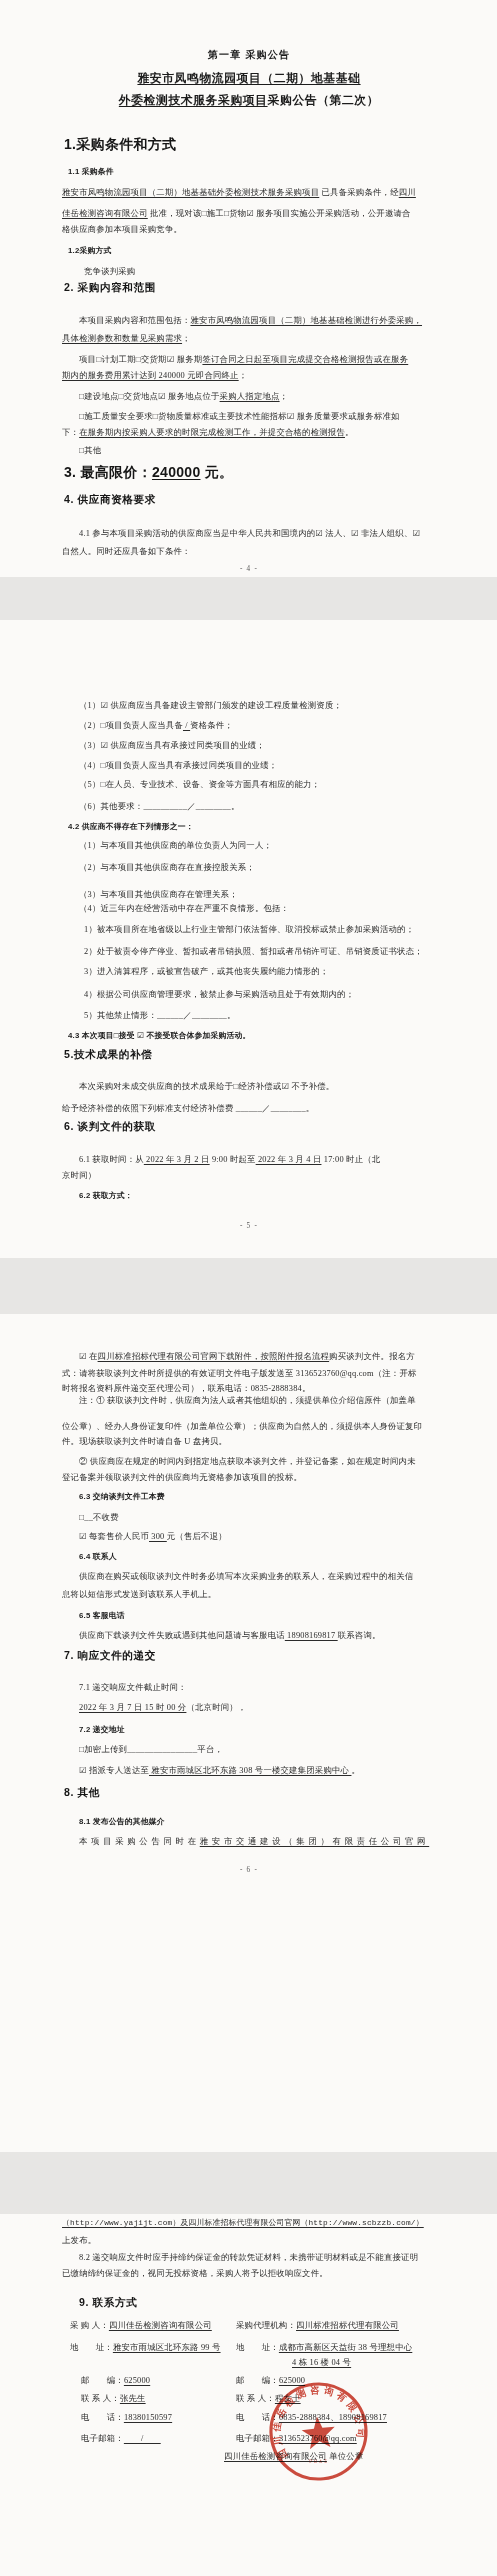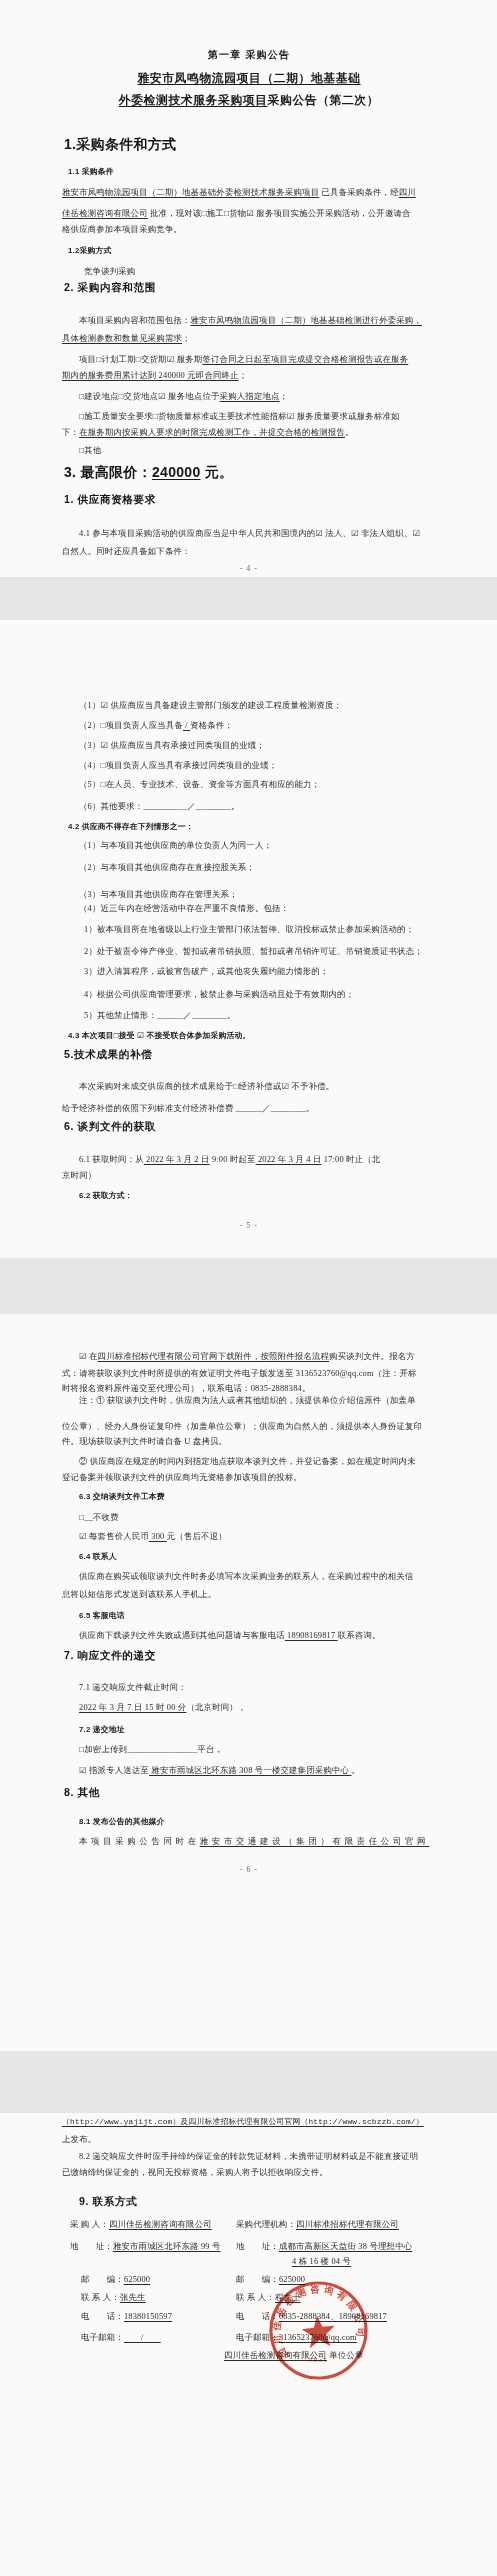--- a/index.html
+++ b/index.html
@@ -47,21 +47,21 @@
     <div class="ln l127" style="top:316px"><span>本项目采购内容和范围包括：</span><span class="u">雅安市凤鸣物流园项目（二期）地基基础检测进行外委采购，</span></div>
     <div class="ln" style="top:334px"><span class="u">具体检测参数和数量见采购需求</span><span>；</span></div>
     <div class="ln l127" style="top:355px"><span>项目□计划工期□交货期☑ 服务期</span><span class="u">签订合同之日起至项目完成提交合格检测报告或在服务</span></div>
     <div class="ln" style="top:371px"><span class="u">期内的服务费用累计达到 240000 元即合同终止</span><span>；</span></div>
     <div class="ln l127" style="top:392px"><span>□建设地点□交货地点☑ 服务地点位于</span><span class="u">采购人指定地点</span><span>；</span></div>
     <div class="ln l127" style="top:412px">□施工质量安全要求□货物质量标准或主要技术性能指标☑ 服务质量要求或服务标准如</div>
     <div class="ln" style="top:428px"><span>下：</span><span class="u">在服务期内按采购人要求的时限完成检测工作，并提交合格的检测报告</span><span>。</span></div>
     <div class="ln l127" style="top:446px">□其他</div>
 
     <div class="ln hd-m l103" style="top:464px"><span>3. 最高限价：</span><span class="u">240000</span><span> 元。</span></div>
-    <div class="ln hd l103" style="top:493px">1. 供应商资格要求</div>
+    <div class="ln hd l103" style="top:493px">4. 供应商资格要求</div>
     <div class="ln l127" style="top:529px">4.1 参与本项目采购活动的供应商应当是中华人民共和国境内的☑ 法人、☑ 非法人组织、☑</div>
     <div class="ln" style="top:547px">自然人。同时还应具备如下条件：</div>
     <div class="ln pagenum" style="top:565px">- 4 -</div>
   </div>
 
   <div class="gap" style="height:43px"></div>
 
   <div class="page" style="height:638px">
     <div class="ln l127" style="top:81px">（1）☑ 供应商应当具备建设主管部门颁发的建设工程质量检测资质；</div>
     <div class="ln l127" style="top:101px"><span>（2）□项目负责人应当具备</span><span class="u"> / </span><span>资格条件；</span></div>
@@ -85,21 +85,21 @@
     <div class="ln" style="top:484px">给予经济补偿的依照下列标准支付经济补偿费 ______／________。</div>
     <div class="ln hd l103" style="top:500px">6. 谈判文件的获取</div>
     <div class="ln l127" style="top:535px"><span>6.1 获取时间：从</span><span class="u"> 2022 年 3 月 2 日</span><span> 9:00 时起至</span><span class="u">  2022  年 3 月 4 日</span><span> 17:00 时止（北</span></div>
     <div class="ln" style="top:551px">京时间）</div>
     <div class="ln sub l127" style="top:571px">6.2 获取方式：</div>
     <div class="ln pagenum" style="top:602px">- 5 -</div>
   </div>
 
   <div class="gap" style="height:56px"></div>
 
-  <div class="page" style="height:737px">
+  <div class="page" style="height:838px">
     <div class="ln l127" style="top:38px"><span>☑ 在</span><span class="u">四川标准招标代理有限公司官网下载附件，按照附件报名流程</span><span>购买谈判文件。报名方</span></div>
     <div class="ln" style="top:55px">式：请将获取谈判文件时所提供的有效证明文件电子版发送至 3136523760@qq.com（注：开标</div>
     <div class="ln" style="top:70px">时将报名资料原件递交至代理公司），联系电话：0835-2888384。</div>
     <div class="ln l127" style="top:82px">注：① 获取谈判文件时，供应商为法人或者其他组织的，须提供单位介绍信原件（加盖单</div>
     <div class="ln" style="top:108px">位公章）、经办人身份证复印件（加盖单位公章）；供应商为自然人的，须提供本人身份证复印</div>
     <div class="ln" style="top:123px">件。现场获取谈判文件时请自备 U 盘拷贝。</div>
     <div class="ln l127" style="top:143px">② 供应商应在规定的时间内到指定地点获取本谈判文件，并登记备案，如在规定时间内未</div>
     <div class="ln" style="top:159px">登记备案并领取谈判文件的供应商均无资格参加该项目的投标。</div>
     <div class="ln sub l127" style="top:178px">6.3 交纳谈判文件工本费</div>
     <div class="ln l127" style="top:199px">□__不收费</div>

